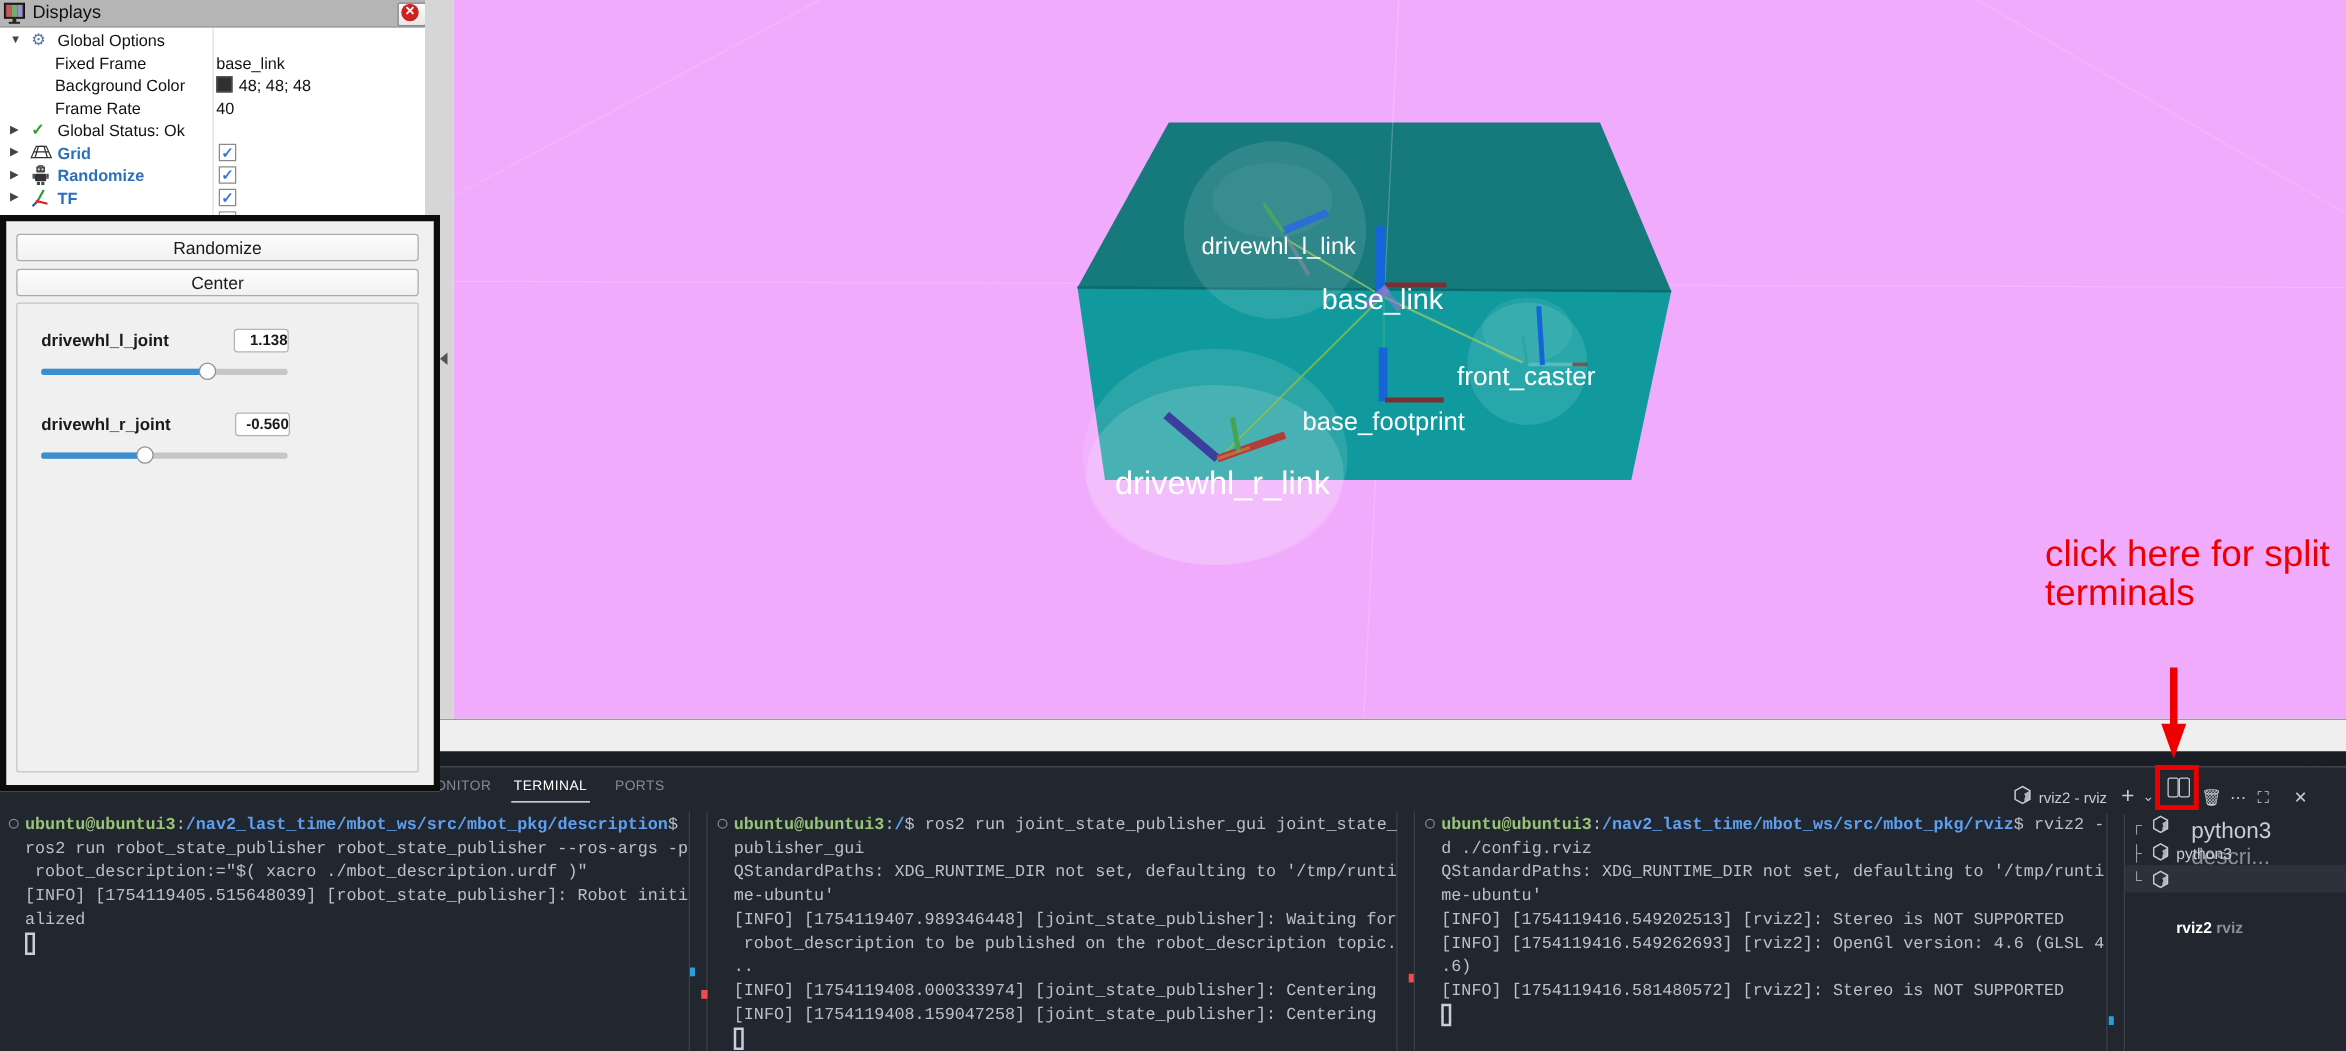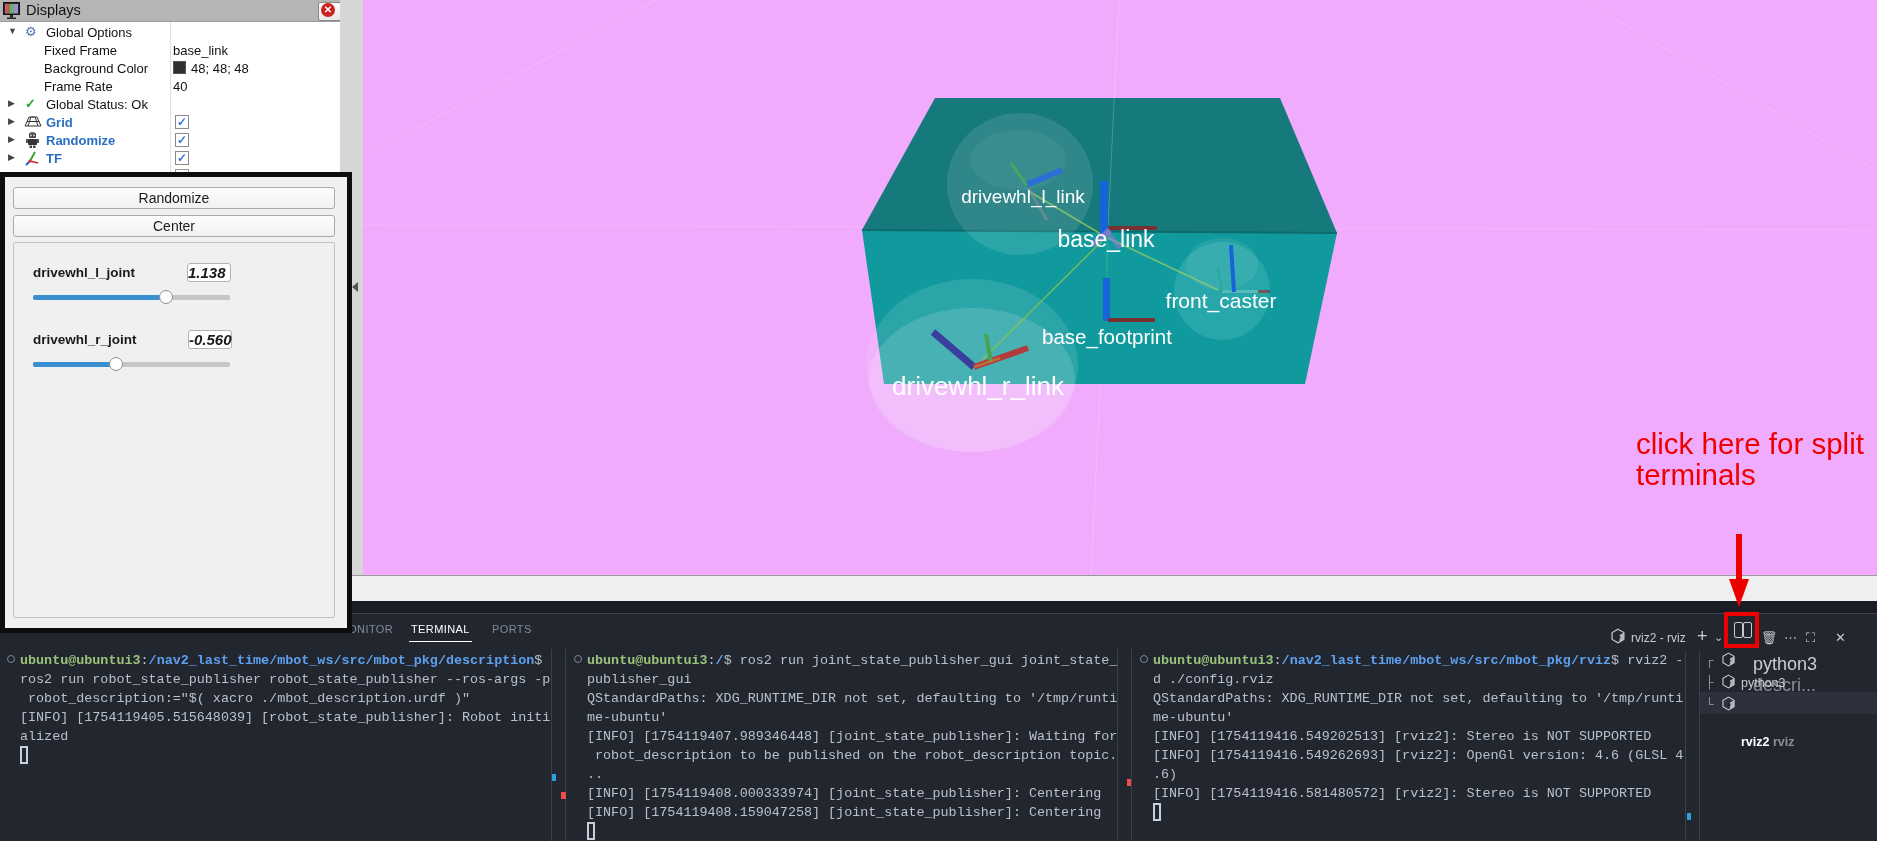--- a/index.html
+++ b/index.html
@@ -27,21 +27,21 @@
   #graystrip{left:340px;top:0;width:23px;height:575px;background:#d6d6d6;}
   .drow{position:absolute;left:0;width:340px;height:18px;font-size:13px;color:#111;}
   .dval{position:absolute;left:173px;top:2px;}
   .blue{color:#2a6fc0;font-weight:bold;}
   .cbx{position:absolute;left:175px;top:2px;width:12px;height:12px;border:1px solid #8a8a8a;background:#fff;font-size:12px;line-height:12px;color:#3874d8;font-weight:bold;text-align:center;}
   
   #jwin{left:0px;top:172px;width:342px;height:451px;background:#f0f0f0;border:5px solid #0d0d0d;}
   .btn{position:absolute;left:8px;width:320px;height:20px;background:linear-gradient(#fdfdfd,#f1f1f1);border:1px solid #ababab;border-radius:3px;font-size:14px;color:#1a1a1a;text-align:center;line-height:20px;}
   #gbox{position:absolute;left:8px;top:65px;width:320px;height:374px;border:1px solid #c3c3c3;border-radius:2px;}
   .jlabel{position:absolute;left:28px;font-size:13.5px;font-weight:bold;color:#1a1a1a;}
-  .jval{position:absolute;width:42px;height:17px;background:#fff;border:1px solid #b2b2b2;border-radius:3px;font-size:15px;font-weight:bold;color:#1a1a1a;text-align:left;line-height:17px;font-style:italic;}
+  .jval{position:absolute;width:42px;height:17px;background:#fff;border:1px solid #b2b2b2;border-radius:3px;font-size:12px;font-weight:bold;color:#1a1a1a;text-align:right;line-height:17px;}
   .track{position:absolute;left:28px;width:197px;height:5px;border-radius:2px;background:#c6c6c6;}
   .fill{position:absolute;left:0;top:0;height:5px;border-radius:2px;background:#3a8fd0;}
   .knob{position:absolute;top:-5px;width:14px;height:14px;border-radius:50%;background:#fdfdfd;border:1px solid #909090;box-sizing:border-box;}
   
   .red{color:#ee0000;}
 </style>
 </head>
 <body>
 
   <div id="viewport" class="abs">

